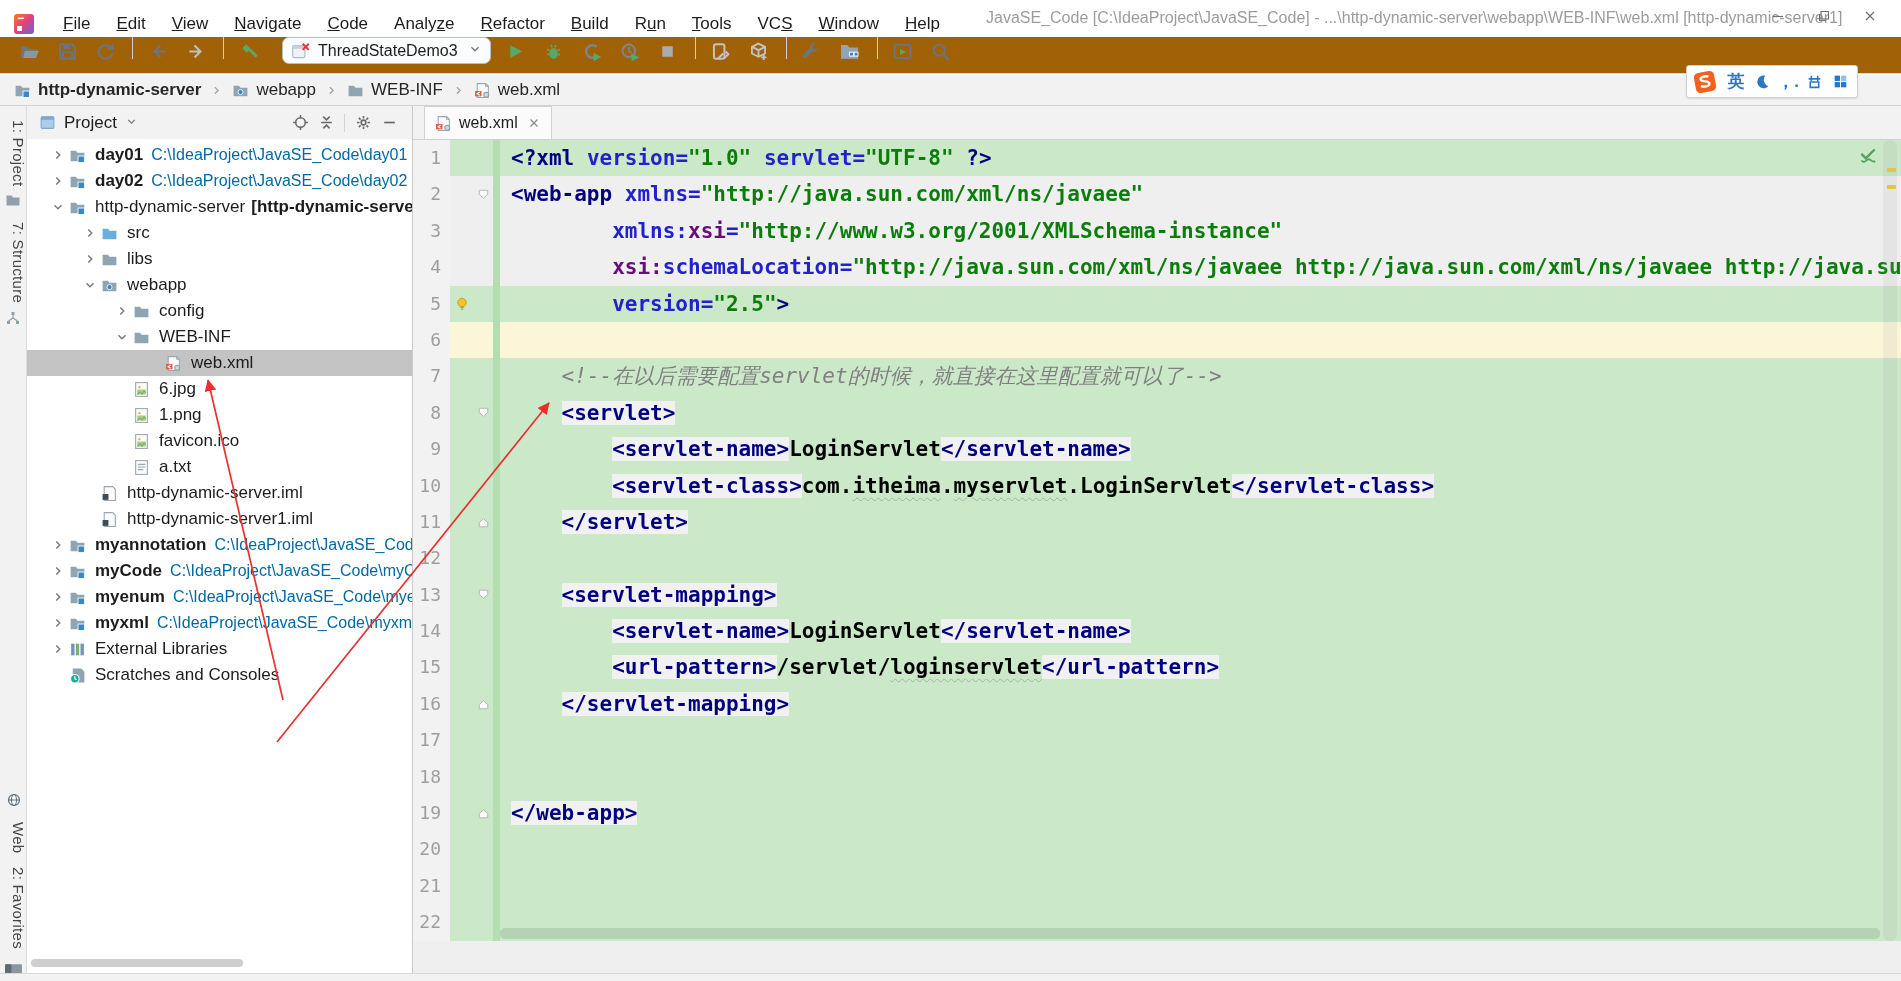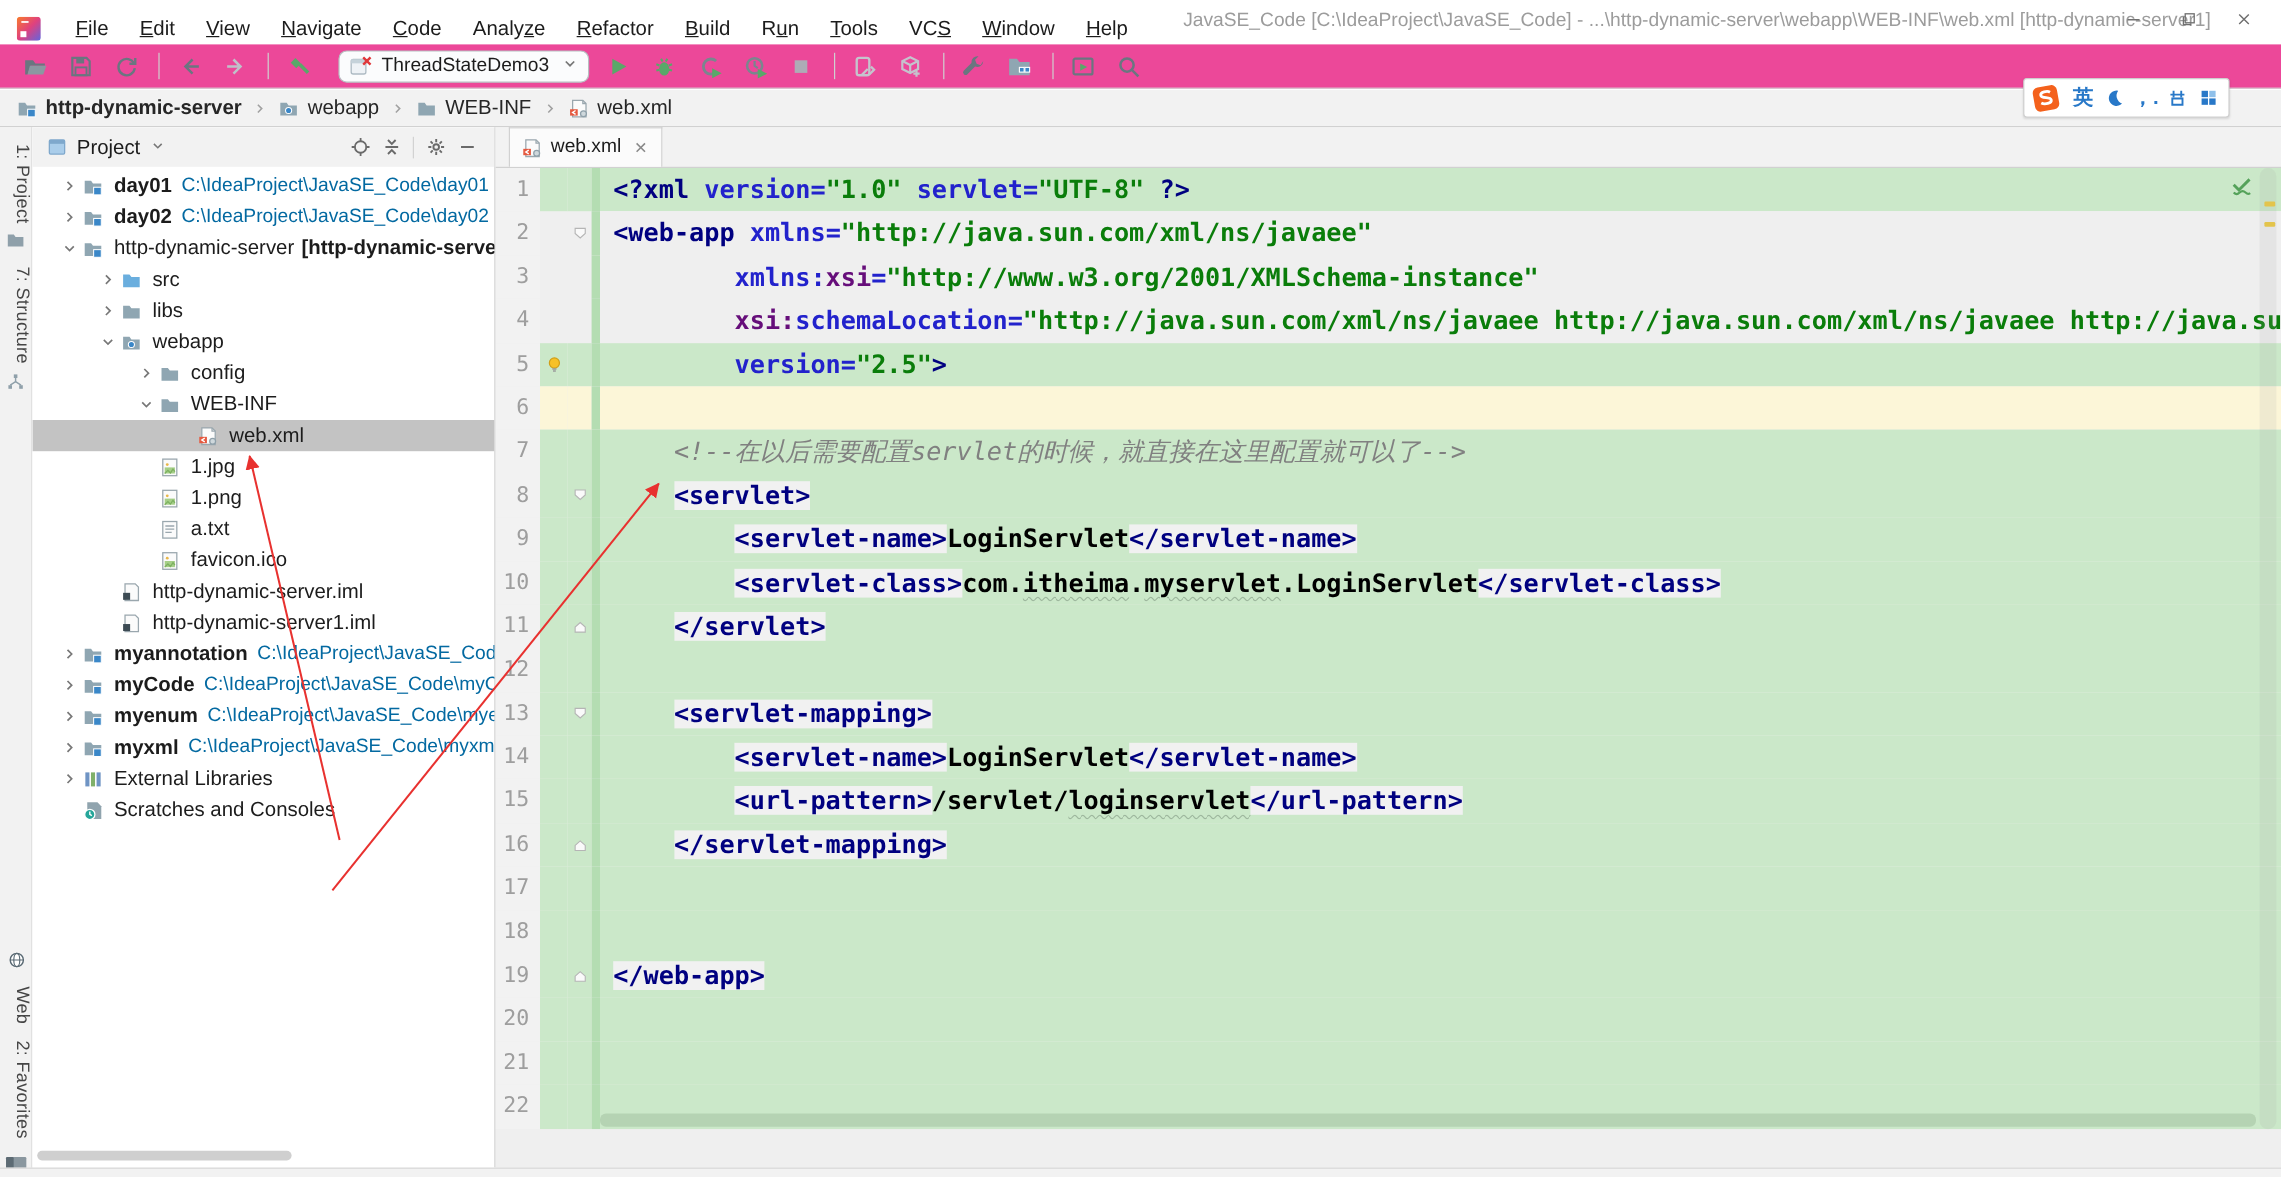--- a/index.html
+++ b/index.html
@@ -10,21 +10,21 @@
   #titlebar{position:absolute;left:0;top:0;width:1901px;height:48px;background:#fff;border-bottom:1px solid #dedede;display:flex;align-items:center}
   #app-logo{width:20px;height:20px;margin:0 16px 0 14px}
   .menu-item{font-size:17px;color:#1c1c1c;padding:4px 13px;cursor:default;white-space:nowrap}
   .menu-item u{text-decoration:underline}
   #win-title{position:absolute;left:986px;top:0;height:36px;line-height:36px;color:#9c9c9c;font-size:16px;white-space:nowrap}
   #win-controls{position:absolute;right:8px;top:0;height:36px;display:flex}
   .win-btn{width:46px;height:36px;display:flex;align-items:center;justify-content:center}
   .win-btn svg{width:16px;height:16px}
 
   
-  #toolbar{position:absolute;left:0;top:37px;width:1901px;height:37px;background:#ec4899;border-bottom:1px solid #d6d6d6;display:flex;align-items:center;padding-left:14px}
+  #toolbar{position:absolute;left:0;top:37px;width:1901px;height:37px;background:#a16207;border-bottom:1px solid #d6d6d6;display:flex;align-items:flex-start;padding-left:14px}
   .tbtn{width:30px;height:28px;display:flex;align-items:center;justify-content:center;margin-right:8px}
   .tbtn svg{width:21px;height:21px}
   .tsep{width:1px;height:22px;background:#d0d0d0;margin:0 10px 0 4px}
   #run-combo{height:27px;border:1px solid #b8bec2;border-radius:7px;background:#fbfcfd;display:flex;align-items:center;padding:0 8px;margin:0 10px}
   #run-combo .cfgic{width:20px;height:18px;margin-right:7px}
   #run-combo .cfgic svg{width:20px;height:18px}
   #run-combo .lbl{font-size:16px;color:#1c1c1c;margin-right:10px}
   #run-combo .caret svg{width:14px;height:14px}
   .dim{opacity:.95}
 
@@ -570,49 +570,49 @@
           <span class="tname">web.xml</span>
         </div>
         <div class="trow" style="padding-left: 84px;">
           <span class="tchev"></span>
           <span class="ticon"><svg viewBox="0 0 16 16">
               <rect x="2.5" y="1.5" width="11" height="13" fill="#fbfbfb" stroke="#9aa7ae"></rect>
               <rect x="4" y="8" width="8" height="4.8" fill="#a5cf87"></rect>
               <path d="M4 12.8l2.5-2.5 2 2 2-3 1.5 2" stroke="#7cb060" fill="none"></path>
               <circle cx="6" cy="5.8" r="1.1" fill="#e8b74a"></circle>
             </svg></span>
-          <span class="tname">1.jpg</span>
+          <span class="tname">6.jpg</span>
         </div>
         <div class="trow" style="padding-left: 84px;">
           <span class="tchev"></span>
           <span class="ticon"><svg viewBox="0 0 16 16">
               <rect x="2.5" y="1.5" width="11" height="13" fill="#fbfbfb" stroke="#9aa7ae"></rect>
               <rect x="4" y="8" width="8" height="4.8" fill="#a5cf87"></rect>
               <path d="M4 12.8l2.5-2.5 2 2 2-3 1.5 2" stroke="#7cb060" fill="none"></path>
               <circle cx="6" cy="5.8" r="1.1" fill="#e8b74a"></circle>
             </svg></span>
           <span class="tname">1.png</span>
         </div>
         <div class="trow" style="padding-left: 84px;">
           <span class="tchev"></span>
           <span class="ticon"><svg viewBox="0 0 16 16">
               <rect x="2.5" y="1.5" width="11" height="13" fill="#fbfbfb" stroke="#9aa7ae"></rect>
-              <path d="M4.5 5h7M4.5 7.5h7M4.5 10h5" stroke="#9aa7ae" stroke-width="1.1"></path>
-            </svg></span>
-          <span class="tname">a.txt</span>
-        </div>
-        <div class="trow" style="padding-left: 84px;">
-          <span class="tchev"></span>
-          <span class="ticon"><svg viewBox="0 0 16 16">
-              <rect x="2.5" y="1.5" width="11" height="13" fill="#fbfbfb" stroke="#9aa7ae"></rect>
               <rect x="4" y="8" width="8" height="4.8" fill="#a5cf87"></rect>
               <path d="M4 12.8l2.5-2.5 2 2 2-3 1.5 2" stroke="#7cb060" fill="none"></path>
               <circle cx="6" cy="5.8" r="1.1" fill="#e8b74a"></circle>
             </svg></span>
           <span class="tname">favicon.ico</span>
+        </div>
+        <div class="trow" style="padding-left: 84px;">
+          <span class="tchev"></span>
+          <span class="ticon"><svg viewBox="0 0 16 16">
+              <rect x="2.5" y="1.5" width="11" height="13" fill="#fbfbfb" stroke="#9aa7ae"></rect>
+              <path d="M4.5 5h7M4.5 7.5h7M4.5 10h5" stroke="#9aa7ae" stroke-width="1.1"></path>
+            </svg></span>
+          <span class="tname">a.txt</span>
         </div>
         <div class="trow" style="padding-left: 52px;">
           <span class="tchev"></span>
           <span class="ticon"><svg viewBox="0 0 16 16">
               <path d="M3 1.5h8l2.5 2.5v10.5H3z" fill="#fbfbfb" stroke="#9aa7ae"></path>
               <rect x="1.5" y="8.5" width="5.5" height="5.5" fill="#3d4b54"></rect>
             </svg></span>
           <span class="tname">http-dynamic-server.iml</span>
         </div>
         <div class="trow" style="padding-left: 52px;">

